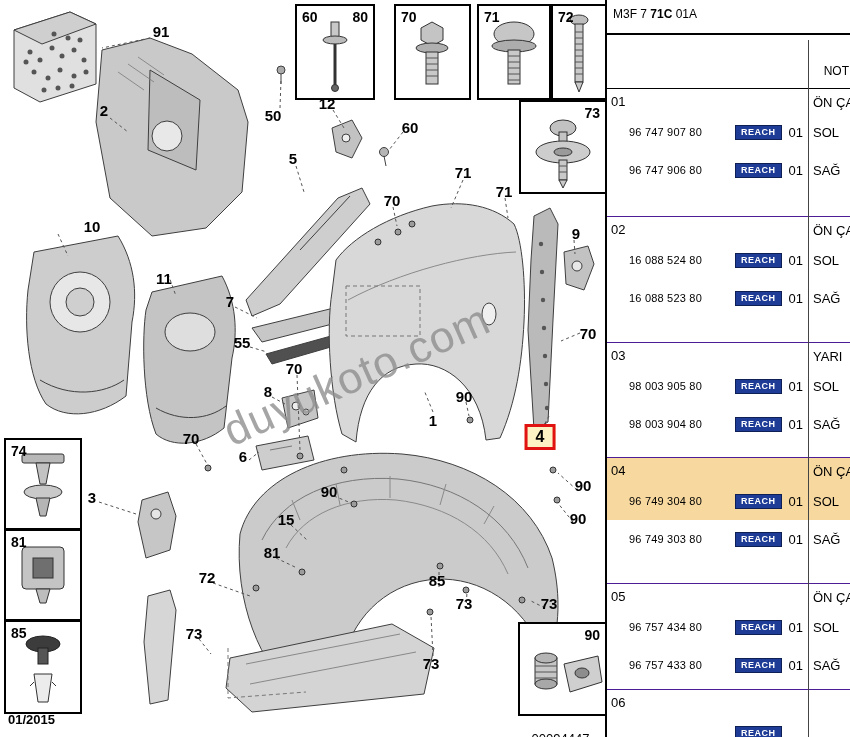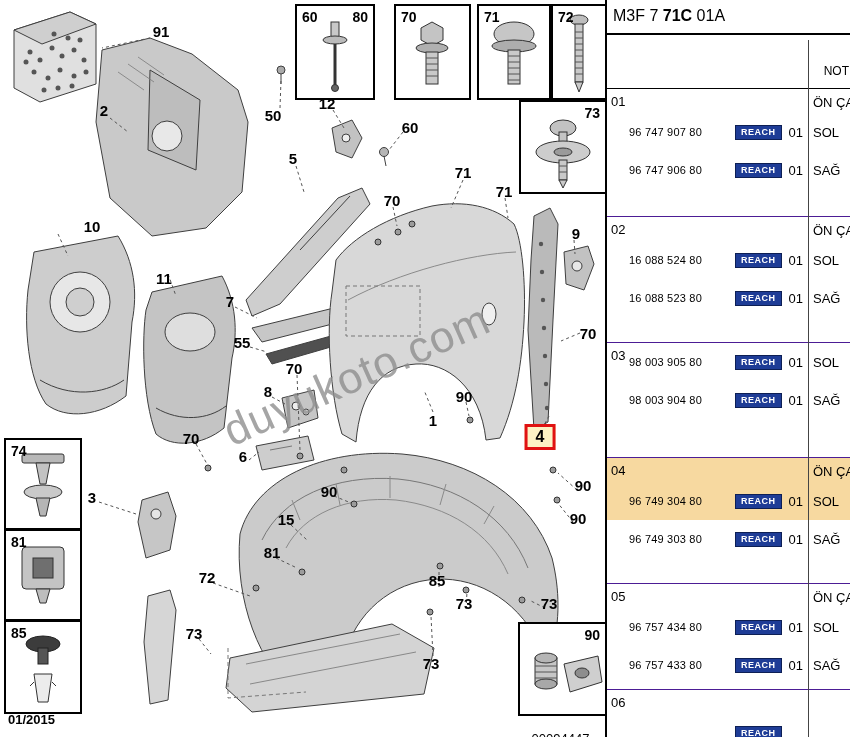--- a/index.html
+++ b/index.html
@@ -19,21 +19,21 @@
   .inset{position:absolute;background:#fff;border:2px solid #000;z-index:3;}
   .inset svg{position:absolute;left:0;top:0;}
   .ilab{position:absolute;top:3px;z-index:2;font-weight:bold;font-size:14px;}
   .tl{left:5px}.tr{right:5px}
   .datecode{position:absolute;left:8px;top:712px;font-weight:bold;font-size:13px;z-index:5;}
   .drawingnum{position:absolute;left:518px;top:731px;width:85px;text-align:center;
               font-weight:normal;font-size:13px;z-index:5;}
   
   .ptable{position:absolute;left:605px;top:0;width:245px;height:737px;background:#fff;
           border-left:2px solid #000;box-sizing:border-box;overflow:hidden;}
-  .tcode{position:absolute;top:7px;left:6px;font-size:16px;white-space:pre;text-align:center;}
+  .tcode{position:absolute;top:7px;left:6px;font-size:12px;white-space:pre;text-align:center;}
   .tcode b{font-weight:bold;}
   .header-line{position:absolute;top:33px;left:0;right:0;height:2px;background:#000;}
   .notlab{position:absolute;top:64px;right:1px;font-size:12px;text-align:right;}
   .descsep{position:absolute;top:40px;bottom:0;left:201px;width:1px;background:#444;z-index:4;}
   #groups{position:absolute;top:88px;left:0;right:0;border-top:1px solid #000;}
   .tg{position:relative;border-bottom:1px solid #4c1d95;overflow:hidden;}
   .g0{height:127px}.g1{height:125px}.g2{height:114px}.g3{height:125px}.g4{height:105px}.g5{height:53px}
   .gnum{position:absolute;top:5px;left:4px;font-size:13px;z-index:3;}
   .descrow{position:relative;height:24px;}
   .desc{position:absolute;left:206px;top:6px;font-size:13px;white-space:nowrap;}
@@ -335,20 +335,23 @@
           </div>
           <div class="prow">
             <span class="pn">16 088 523 80</span>
             <span class="badge">REACH</span>
             <span class="qty">01</span>
             <span class="side">SAĞ</span>
           </div>
         </div>
         <div class="tg g2">
           <span class="gnum">03</span>
+          <div class="descrow">
+            <span class="desc">YARI</span>
+          </div>
           <div class="prow">
             <span class="pn">98 003 905 80</span>
             <span class="badge">REACH</span>
             <span class="qty">01</span>
             <span class="side">SOL</span>
           </div>
           <div class="prow">
             <span class="pn">98 003 904 80</span>
             <span class="badge">REACH</span>
             <span class="qty">01</span>

